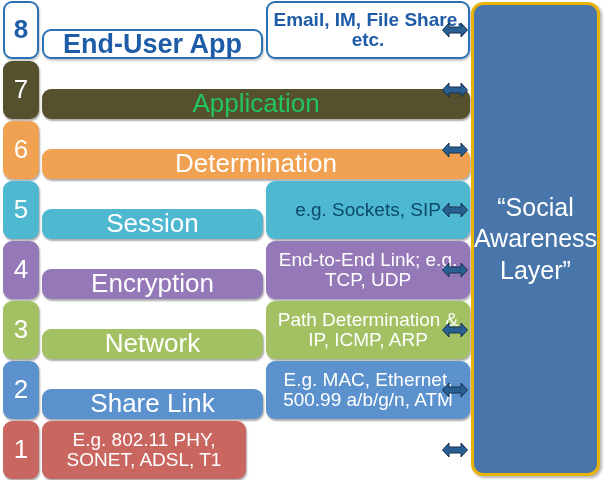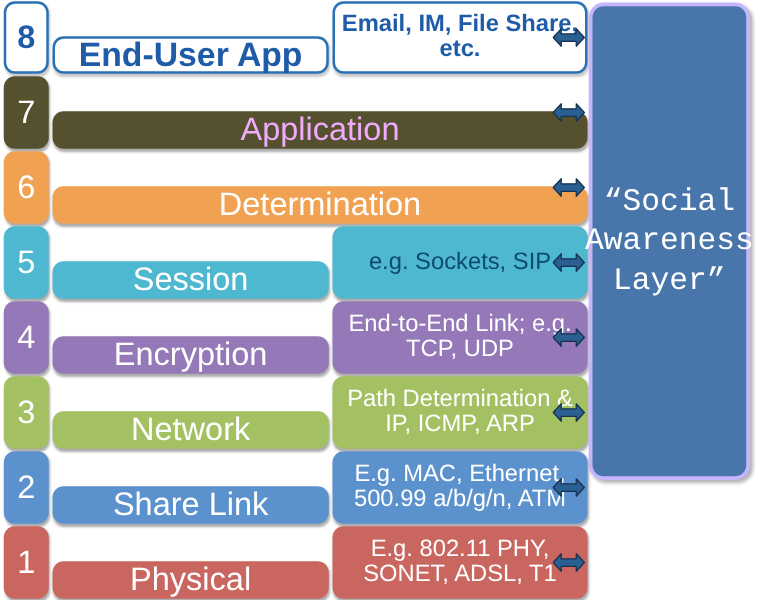--- a/index.html
+++ b/index.html
@@ -85,30 +85,29 @@
     align-items: center;
     justify-content: center;
   }
 
   
   #social-panel {
     position: absolute;
     left: 471px;
     top: 2px;
     width: 129px;
-    height: 382px;
+    height: 474px;
     background: #4876ab;
-    border: 3px solid #c4b5fd;
+    border: 3px solid #eab308;
     border-radius: 12px;
     box-sizing: border-box;
     display: flex;
     align-items: center;
     justify-content: center;
     box-shadow: 2px 2px 3px rgba(0,0,0,0.3);
-    font-family: Liberation Mono, monospace;
   }
   #social-panel-label {
     color: #ffffff;
     font-size: 25px;
     text-align: center;
     line-height: 1.25;
     white-space: pre-line;
     padding: 0 6px;
   }
 </style>
@@ -118,21 +117,21 @@
 <div id="stage">
 
   <div id="layer-stack">
       <div class="layer-row row-top" style="top: 1px;">
         <div class="cell cell-num">8</div>
         <div class="cell cell-name">End-User App</div>
         <div class="cell cell-desc">Email, IM, File Share, etc.</div>
       </div>
       <div class="layer-row" style="top: 61px;">
         <div class="cell cell-num" style="background: rgb(85, 81, 47); color: rgb(255, 255, 255);">7</div>
-        <div class="cell cell-name" style="background: rgb(85, 81, 47); color: #f0abfc;">Application</div>
+        <div class="cell cell-name" style="background: rgb(85, 81, 47); color: #22c55e;">Application</div>
       </div>
       <div class="layer-row" style="top: 121px;">
         <div class="cell cell-num" style="background: rgb(240, 161, 82); color: rgb(255, 255, 255);">6</div>
         <div class="cell cell-name" style="background: rgb(240, 161, 82); color: rgb(255, 255, 255);">Determination</div>
       </div>
       <div class="layer-row" style="top: 181px;">
         <div class="cell cell-num" style="background: rgb(77, 184, 207); color: rgb(255, 255, 255);">5</div>
         <div class="cell cell-name" style="background: rgb(77, 184, 207); color: rgb(255, 255, 255);">Session</div>
         <div class="cell cell-desc" style="background: rgb(77, 184, 207); color: #0c4a6e;">e.g. Sockets, SIP</div>
       </div>
@@ -146,21 +145,20 @@
         <div class="cell cell-name" style="background: rgb(163, 193, 98); color: rgb(255, 255, 255);">Network</div>
         <div class="cell cell-desc" style="background: rgb(163, 193, 98); color: rgb(255, 255, 255);">Path Determination &amp; IP, ICMP, ARP</div>
       </div>
       <div class="layer-row" style="top: 361px;">
         <div class="cell cell-num" style="background: rgb(91, 146, 206); color: rgb(255, 255, 255);">2</div>
         <div class="cell cell-name" style="background: rgb(91, 146, 206); color: rgb(255, 255, 255);">Share Link</div>
         <div class="cell cell-desc" style="background: rgb(91, 146, 206); color: rgb(255, 255, 255);">E.g. MAC, Ethernet, 500.99 a/b/g/n, ATM</div>
       </div>
       <div class="layer-row" style="top: 421px;">
         <div class="cell cell-num" style="background: rgb(201, 102, 95); color: rgb(255, 255, 255);">1</div>
-        <div class="cell cell-name" style="background: rgb(201, 102, 95); color: rgb(255, 255, 255);">Physical</div>
         <div class="cell cell-desc" style="background: rgb(201, 102, 95); color: rgb(255, 255, 255);">E.g. 802.11 PHY, SONET, ADSL, T1</div>
       </div>
     </div>
 
   <div id="arrow-column">
       <div class="arrow-slot" style="top: 1px;">
         <svg width="26" height="18" viewBox="0 0 26 18">
           <path d="M0.5 9 L7 2 L7 6 L19 6 L19 2 L25.5 9 L19 16 L19 12 L7 12 L7 16 Z" fill="#2a5f92" stroke="#16324f" stroke-width="1" stroke-linejoin="round"></path>
         </svg>
       </div>

